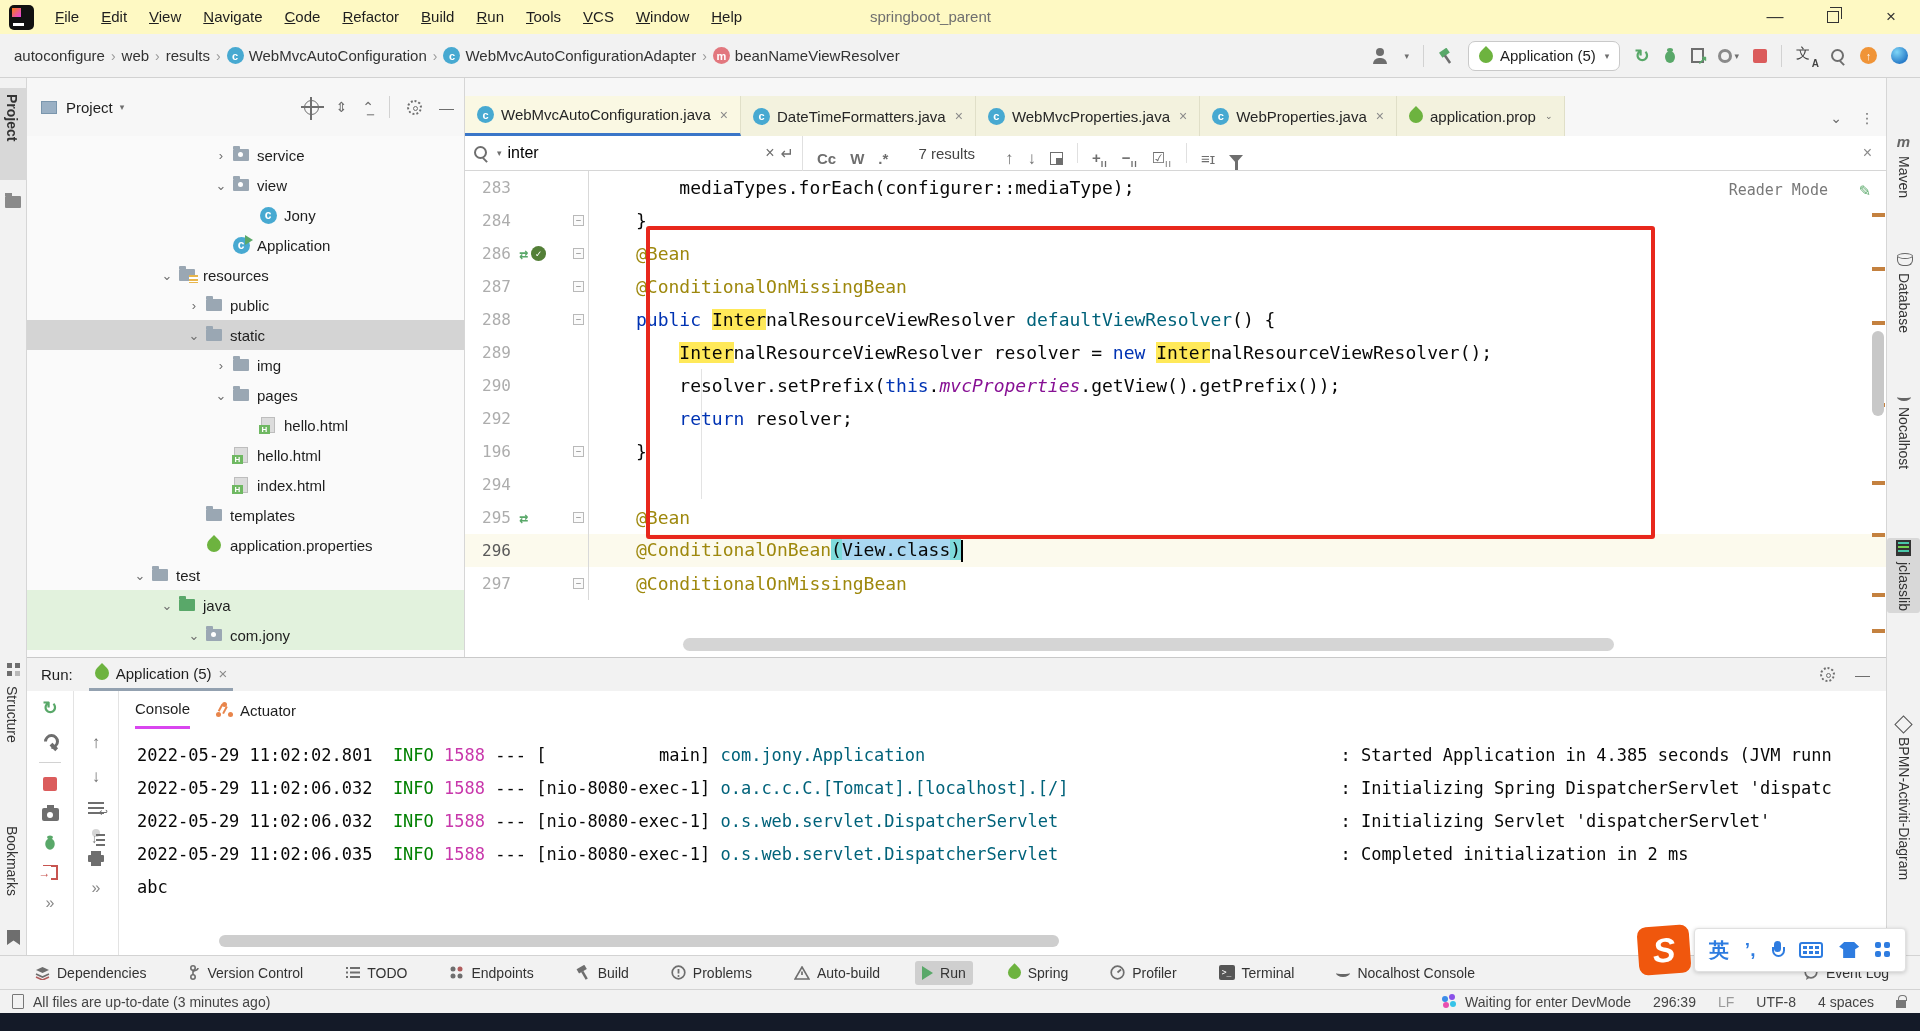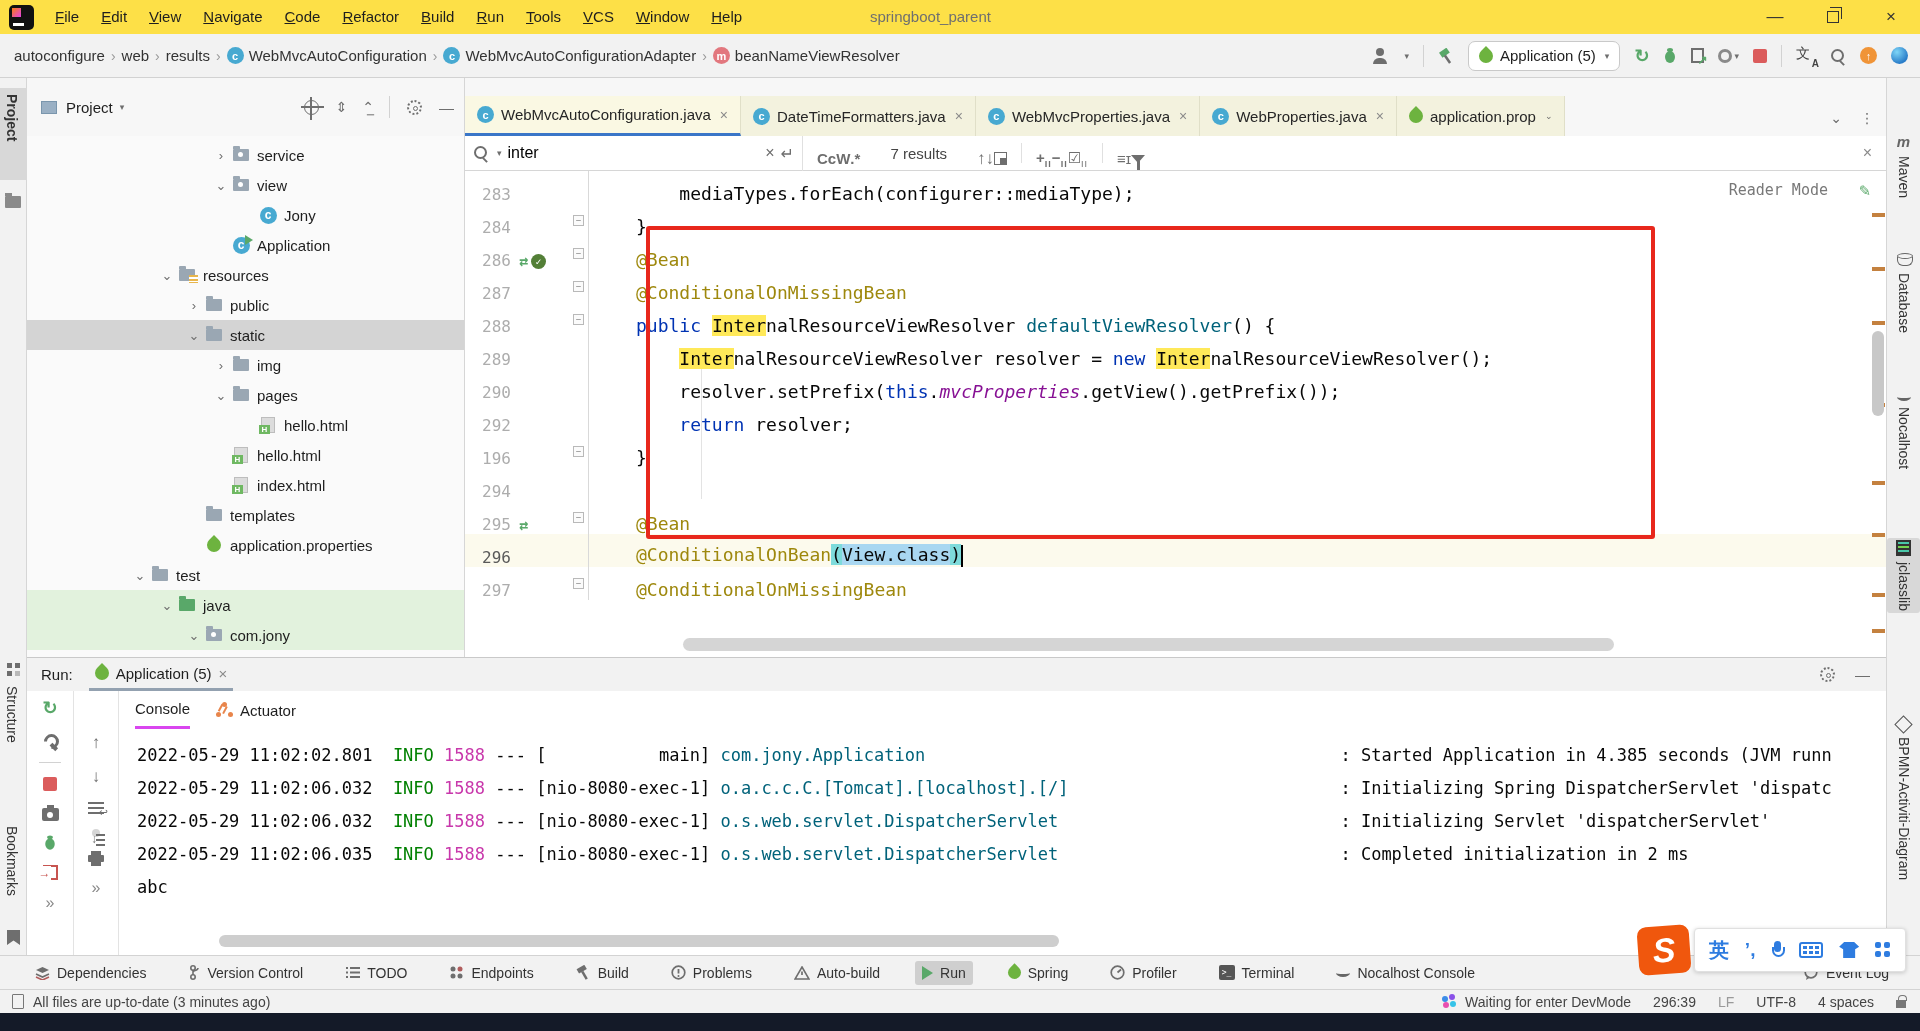--- a/index.html
+++ b/index.html
@@ -1,21 +1,21 @@
 <!DOCTYPE html>
 <html><head>
 <meta charset="utf-8">
 <style>
   * { margin:0; padding:0; box-sizing:border-box; }
   html,body { width:1920px; height:1031px; overflow:hidden; }
   body { font-family:"Liberation Sans", sans-serif; color:#1e1e1e; background:#f2f2f2; }
   #app { position:relative; width:1920px; height:1031px; background:#f2f2f2; overflow:hidden; }
 
   
-  #titlebar { position:absolute; left:0; top:0; width:1920px; height:34px; background:#fde047; display:flex; align-items:center; }
+  #titlebar { position:absolute; left:0; top:0; width:1920px; height:34px; background:#fef9c3; display:flex; align-items:center; }
   #idea-logo { width:25px; height:25px; margin:0 10px 0 9px; border-radius:5px; background:#111; position:relative; overflow:hidden; }
   #idea-logo::before { content:""; position:absolute; left:3px; top:3px; width:9px; height:9px; background:linear-gradient(135deg,#f97a12,#e343e6); }
   #idea-logo::after { content:""; position:absolute; left:4px; bottom:4px; width:11px; height:3px; background:#fff; }
   .menu-item { display:inline-block; padding:0 11px; font-size:15px; color:#1e1e1e; line-height:34px; cursor:default; }
   .menu-item::first-letter { text-decoration:underline; }
   #win-title { position:absolute; left:870px; top:0; line-height:34px; font-size:15px; color:#6f6f6f; }
   #win-controls { position:absolute; right:0; top:0; height:34px; display:flex; }
   .win-btn { width:58px; height:34px; display:flex; align-items:center; justify-content:center; font-size:17px; color:#333; }
   .wb-max { position:relative; width:12px; height:12px; border:1.5px solid #333; }
   .wb-max::before { content:""; position:absolute; left:2px; top:-5px; width:11px; height:11px; border:1.5px solid #333; border-left:none; border-bottom:none; }
@@ -95,32 +95,32 @@
   
   #editor { flex:1; display:flex; flex-direction:column; min-width:0; background:#fff; position:relative; }
   #tabstrip { height:58px; background:#f7f7f7; display:flex; align-items:flex-end; position:relative; }
   .etab { height:40px; display:flex; align-items:center; gap:7px; padding:0 12px; background:#f3f2de; border-right:1px solid #e0dfc8; font-size:15px; color:#262626; position:relative; }
   .etab.active { background:#faf8e3; border-bottom:3px solid #3a76c8; }
   .etab .tx { color:#8a8a8a; font-size:14px; margin-left:2px; }
   .ts-right { position:absolute; right:12px; bottom:10px; display:flex; gap:18px; color:#6e6e6e; font-size:14px; }
   #searchbar { height:35px; background:#fff; border-bottom:1px solid #d6d6d6; display:flex; align-items:center; font-size:15px; color:#6e6e6e; }
   #search-field { width:338px; height:35px; border-right:1px solid #e0e0e0; display:flex; align-items:center; padding:0 8px; gap:6px; }
   #search-query { flex:1; color:#000; font-size:16px; }
-  .sb-group { display:flex; align-items:center; padding:0 14px; height:100%;margin-top:11px; }
+  .sb-group { display:flex; align-items:center; gap:14px; padding:0 14px; height:100%;margin-top:11px; }
   .sb-sep { width:1px; height:20px; background:#e0e0e0; }
   .sb-results { color:#454545; padding:0 16px; }
   .sel-all-ic { position:relative; width:13px; height:13px; border:1.6px solid #6e6e6e; }
   .sel-all-ic::after { content:""; position:absolute; right:0; bottom:0; width:6px; height:6px; background:#6e6e6e; }
   .ii { font-size:9px; vertical-align:sub; letter-spacing:1px; }
   .funnel { width:0; height:0; border-left:7px solid transparent; border-right:7px solid transparent; border-top:8px solid #6e6e6e; position:relative; }
   .funnel::after { content:""; position:absolute; left:-1.5px; top:-2px; width:3px; height:9px; background:#6e6e6e; }
   #search-close { margin-left:auto; margin-right:14px; color:#8a8a8a; font-size:16px; }
 
   #code { flex:1; position:relative; overflow:hidden; font-family:"DejaVu Sans Mono", monospace; font-size:18px; }
-  .cl { height:33px; display:flex; align-items:flex-end; white-space:pre; }
+  .cl { height:33px; display:flex; align-items:center; white-space:pre; }
   .cl.cur { background:#fcfaed; }
   .ln { width:46px; text-align:right; color:#adadad; font-size:16px; flex:none; }
   .gic { width:58px; flex:none; display:flex; align-items:center; justify-content:flex-start; padding-left:8px; gap:3px; }
   .gi-sync { color:#59a869; font-size:15px; font-weight:bold; }
   .gi-check { width:15px; height:15px; border-radius:50%; background:#537f37; color:#fff; font-size:10px; display:inline-flex; align-items:center; justify-content:center; }
   .fold { width:20px; flex:none; display:flex; align-items:center; justify-content:center; border-right:1px solid #d9d9d9; align-self:stretch; }
   .fm { width:11px; height:11px; border:1px solid #b9b9b9; background:#fbfbfb; color:#8a8a8a; font-size:9px; line-height:9px; text-align:center; }
   .ct { padding-left:47px; }
   .tk-p { color:#080808; } .tk-k { color:#0033b3; } .tk-a { color:#9e880d; }
   .tk-f { color:#871094; font-style:italic; } .tk-m { color:#00627a; }

